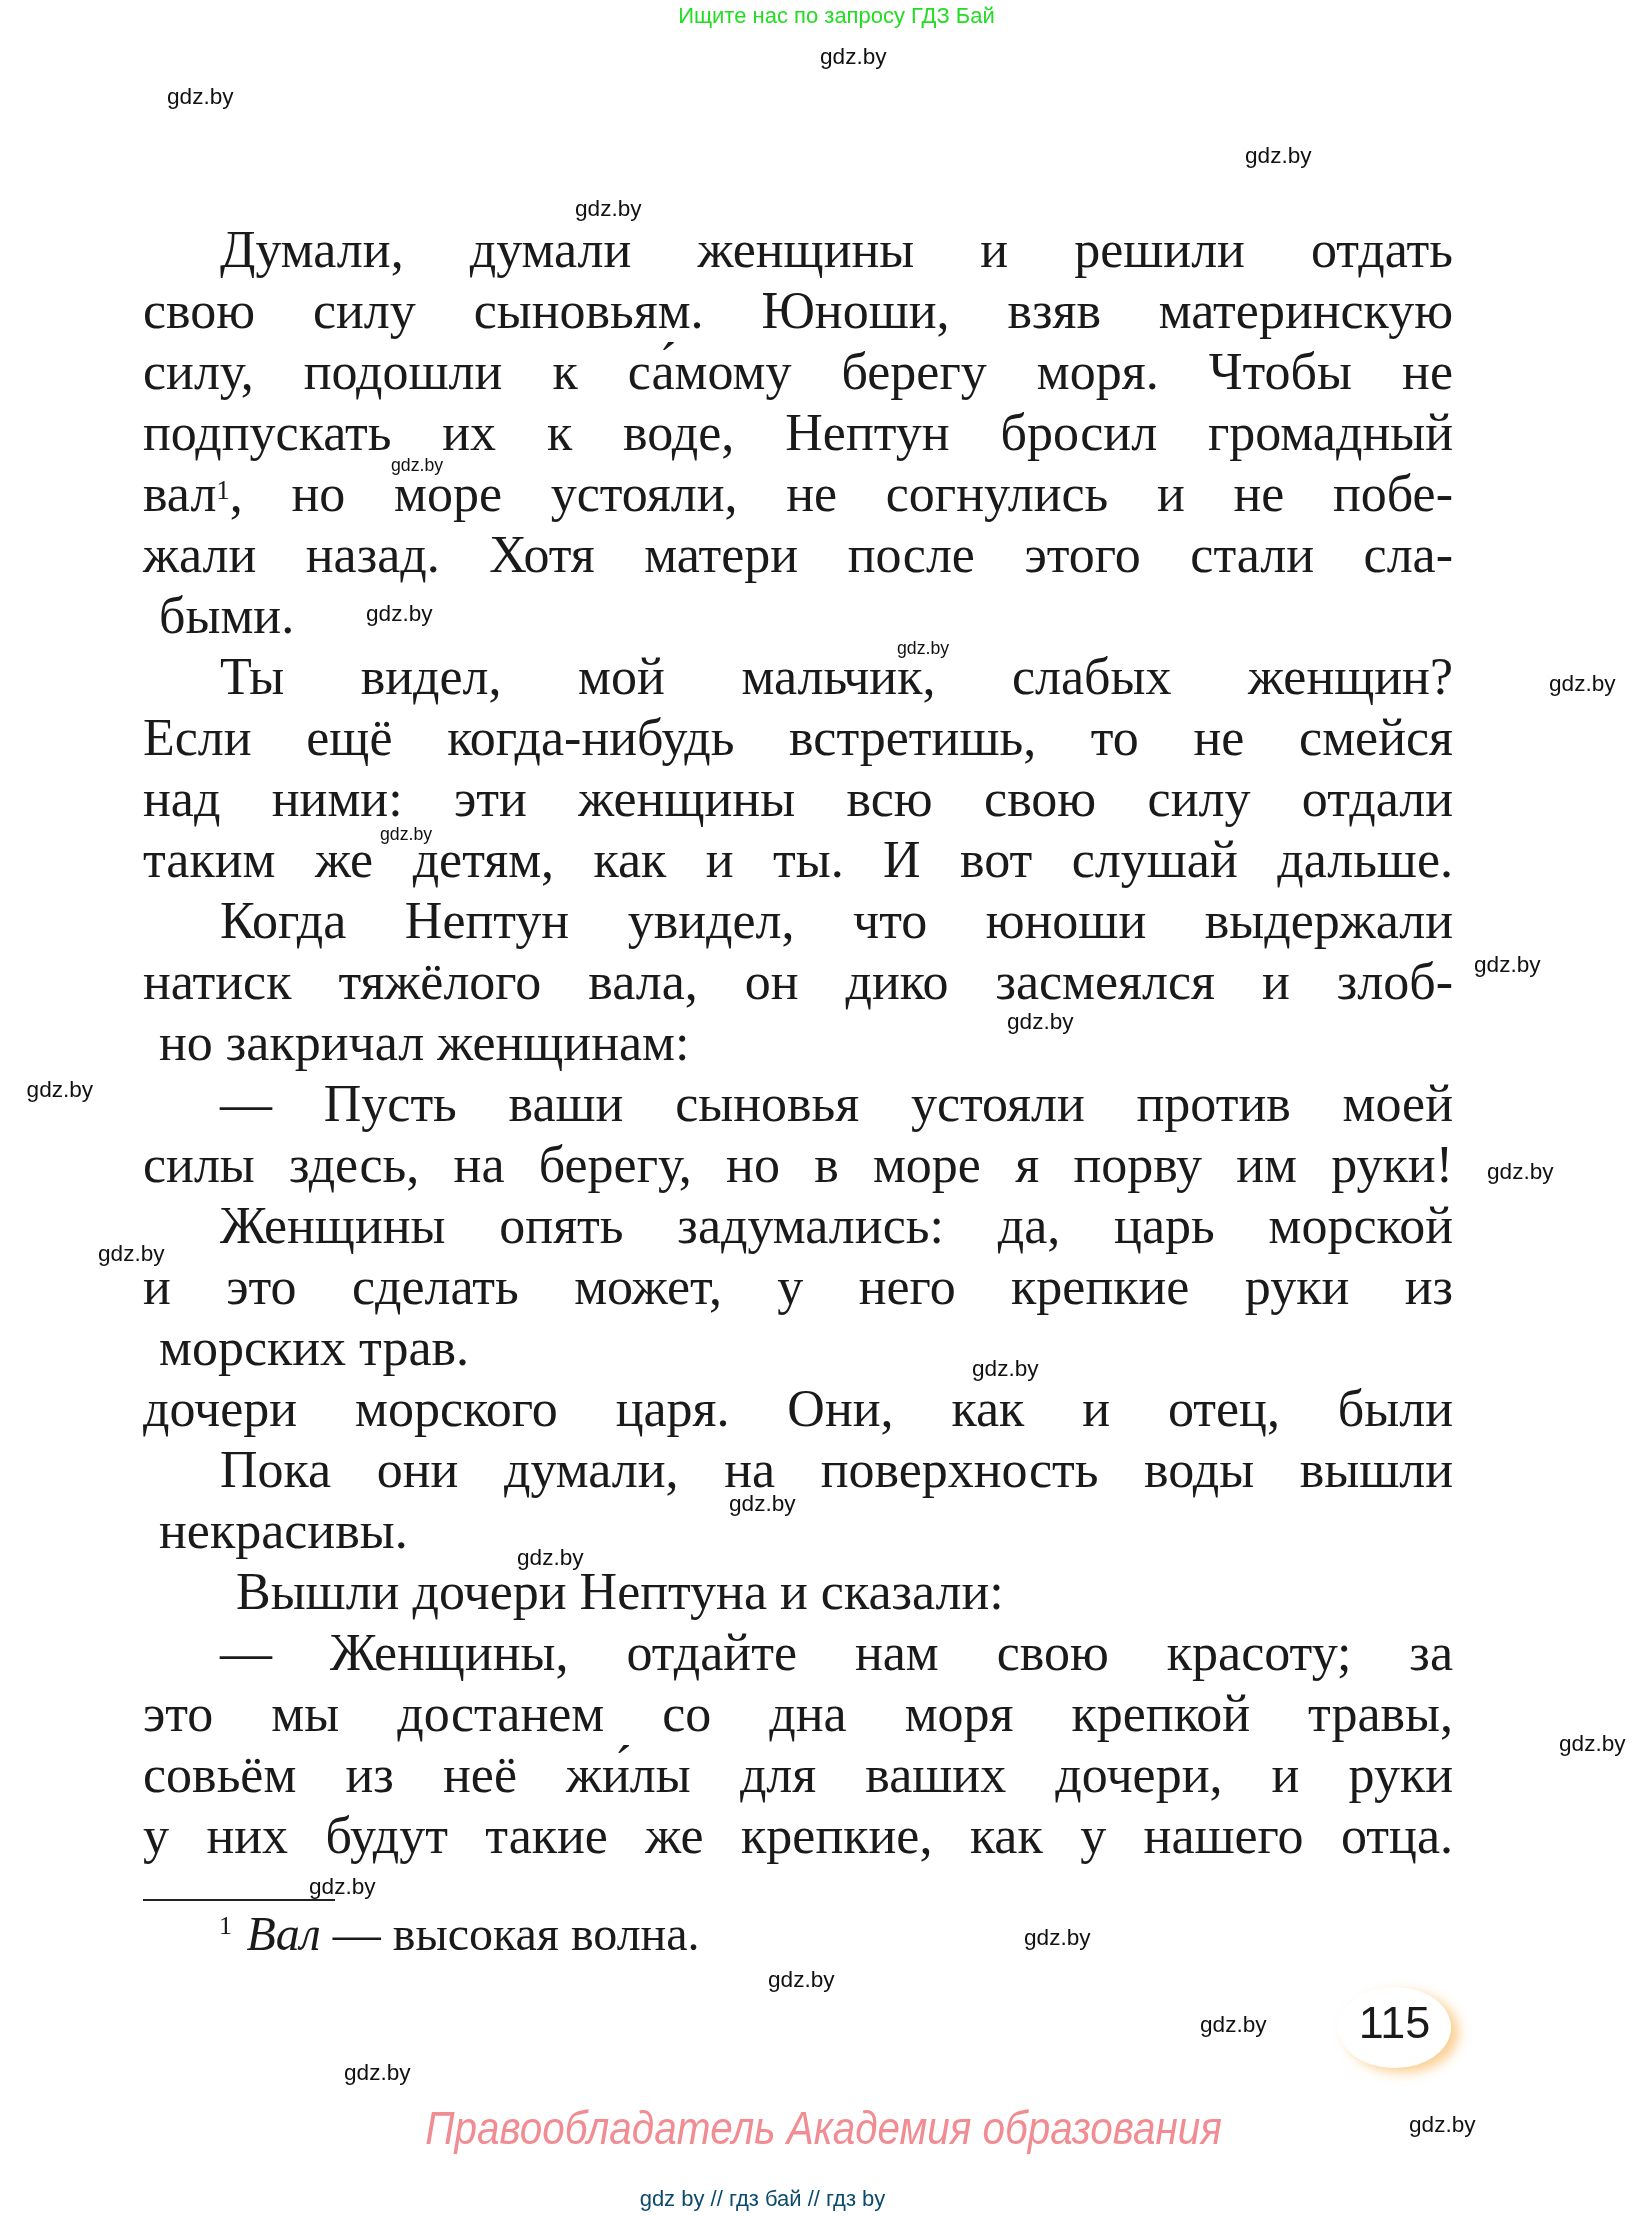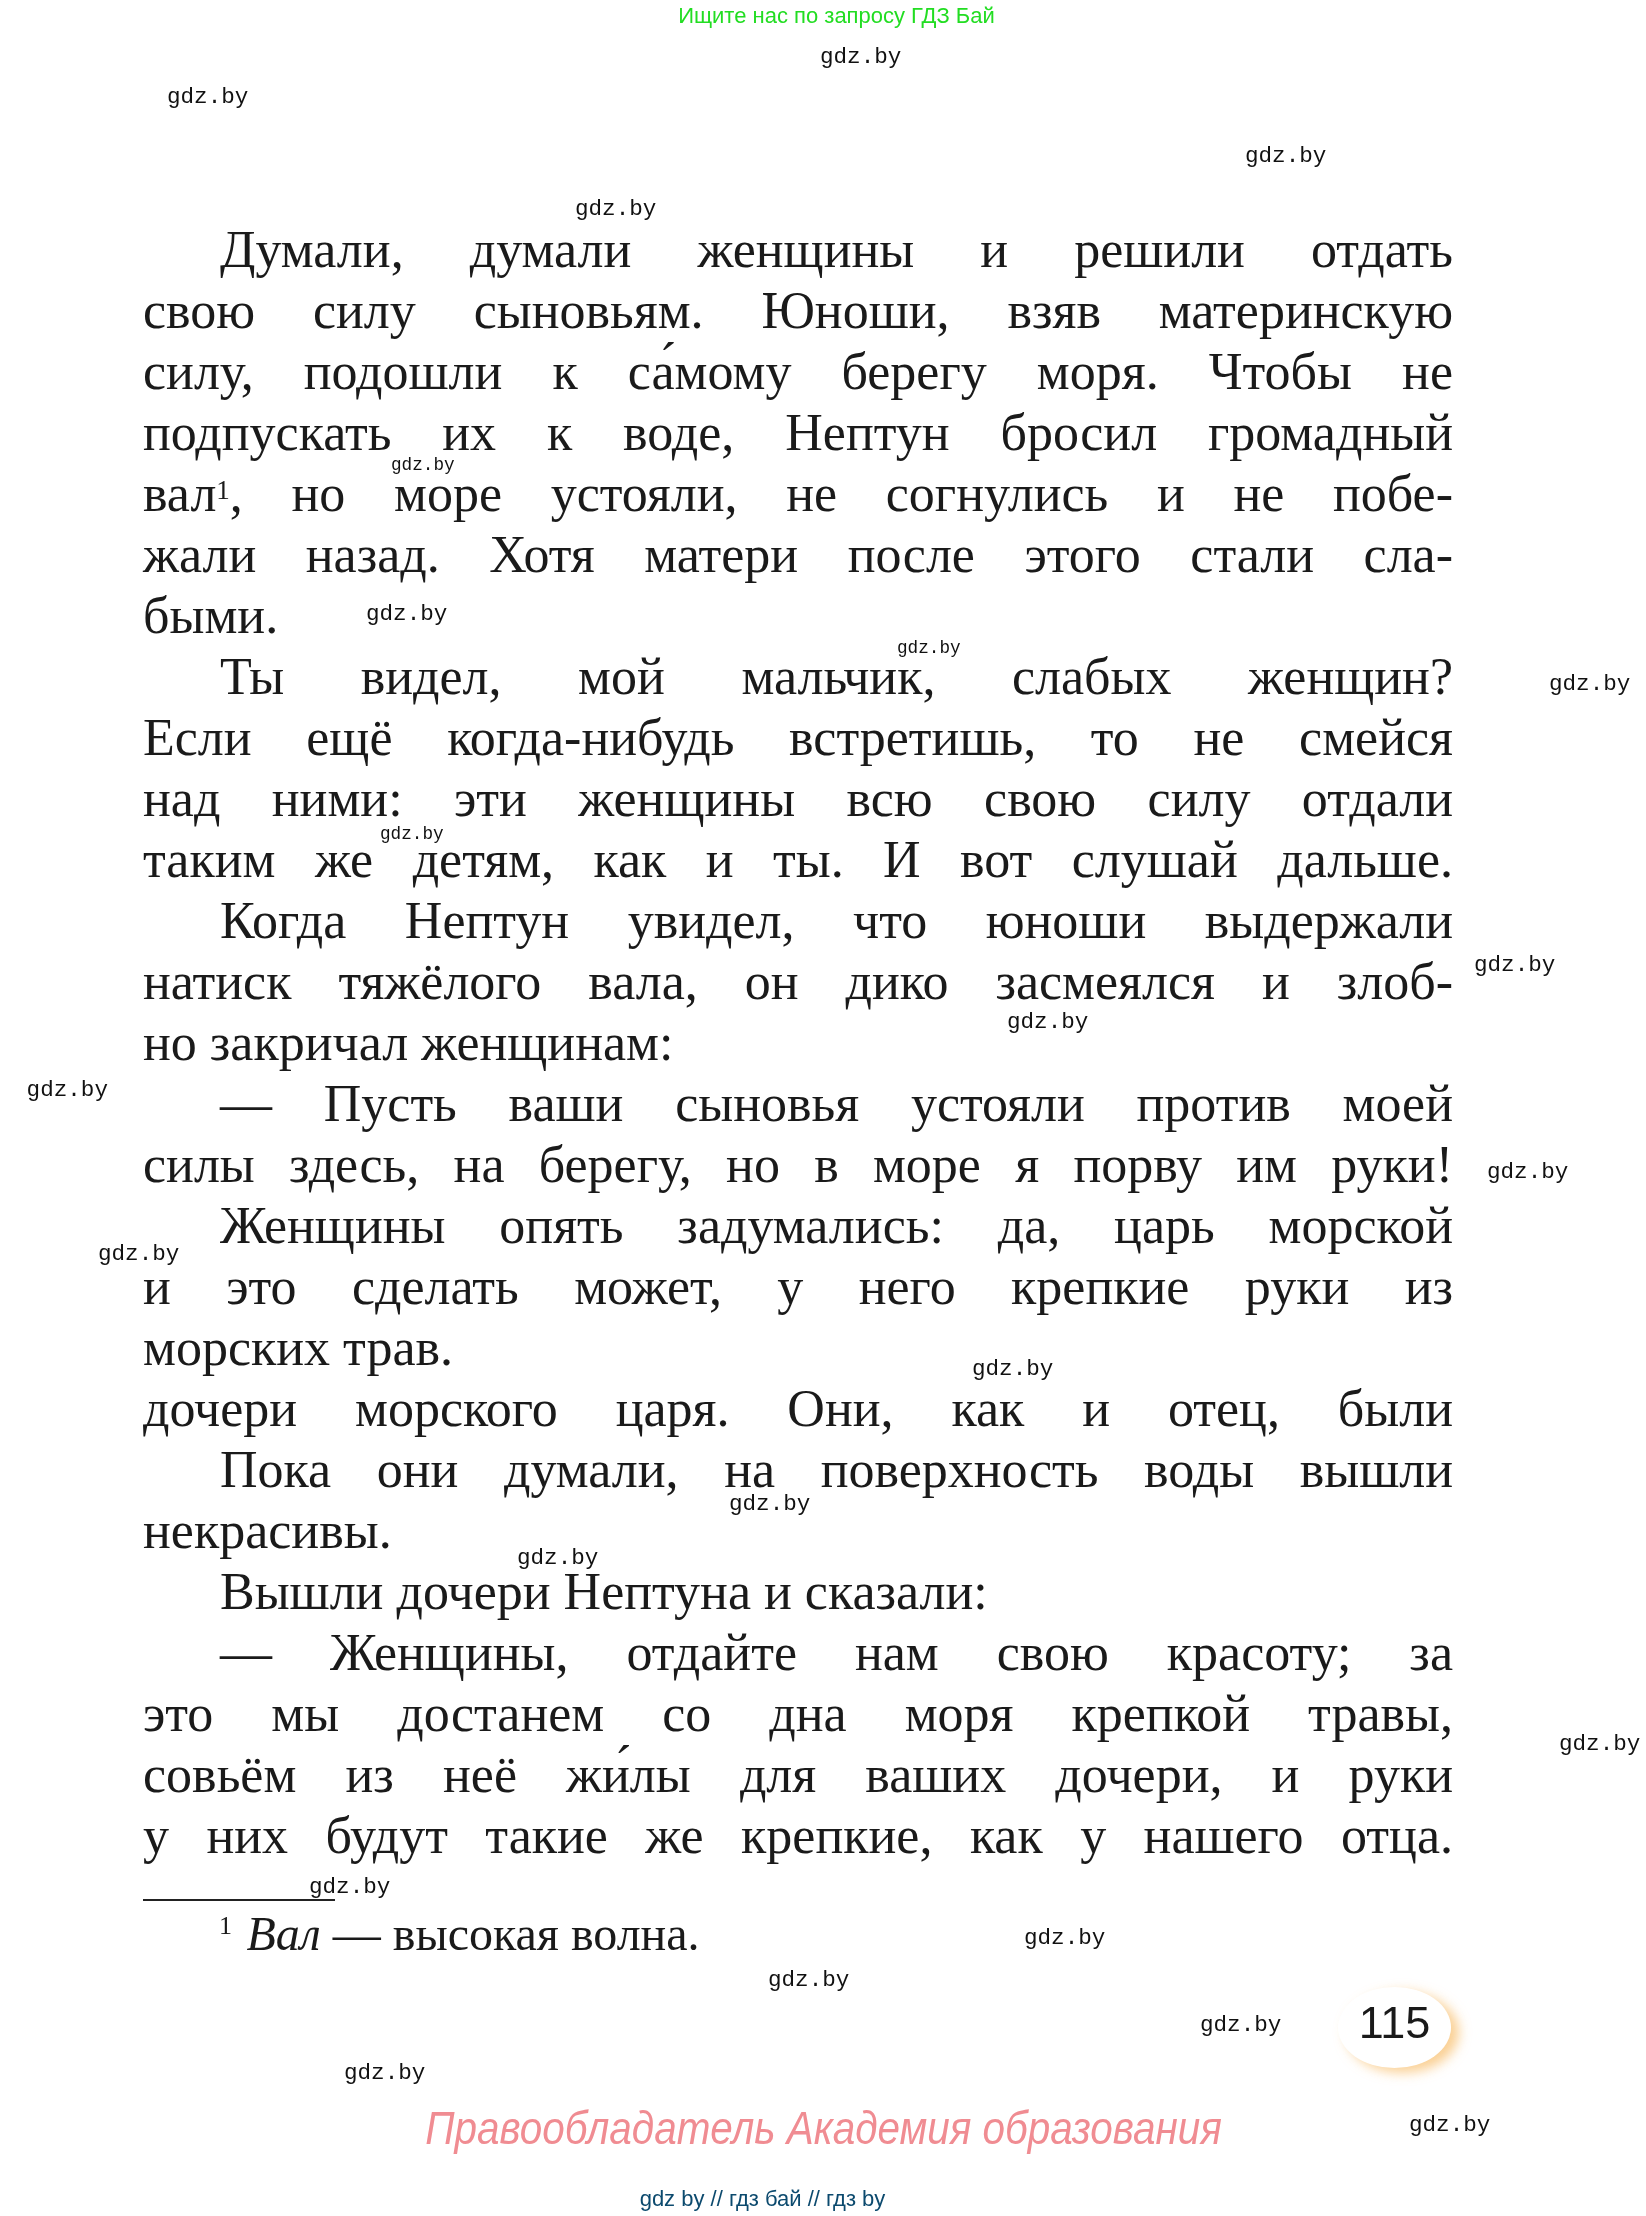--- a/index.html
+++ b/index.html
@@ -1,26 +1,26 @@
 <!DOCTYPE html>
 <html style="font-size:13px"><head>
 <meta charset="utf-8">
 <style>
   html, body { margin:0; padding:0; background:#ffffff; }
   body { width:1647px; height:2216px; position:relative; overflow:hidden; }
   .abs { position:absolute; white-space:nowrap; }
   .top-banner { left:0; width:1647px; top:3.2px; text-align:center; color:#22dd22;
     font-family:"Liberation Sans", sans-serif; font-size:22px;margin-left:13px; }
-  .wm { font-family:Liberation Mono, monospace; color:#111; font-size:22.6px; }
+  .wm { font-family:Liberation Sans, sans-serif; color:#111; font-size:22.6px; }
   .wm.sm { font-size:17.7px; }
   .body-text { position:absolute; left:143px; top:219px; width:1310px;
     font-family:"Liberation Serif", "DejaVu Serif", serif; color:#1a1a1a;
     font-size:52px; line-height:61px; }
   .line { display:block; white-space:nowrap; text-align:justify; text-align-last:justify; height:61px; }
-  .line.last { text-align-last:left; }
+  .line.last { text-align-last:left;margin-left:16px; }
   .line.indent { padding-left:77px; }
   sup.fn { font-size:27px; vertical-align:top; position:relative; top:-3.2px; }
   .rule { left:143px; top:1899px; width:192px; height:1.6px; background:#222; }
   .footnote { left:219px; top:1906px; font-family:"Liberation Serif", serif; font-size:48px; color:#1a1a1a; }
   .footnote .mark { font-size:26px; vertical-align:top; position:relative; top:4.8px; margin-right:14.5px; }
   .footnote .term { font-style:italic; }
   .page-badge { left:1338px; top:1987px; width:113px; height:81px; border-radius:50%;
     background:#ffffff; box-shadow: 8px 4.8px 11.3px rgba(245,170,60,0.55); }
   .page-num { left:1338px; top:1997px; width:113px; text-align:center;
     font-family:"Liberation Sans", sans-serif; font-size:45px; color:#1a1a1a; }

